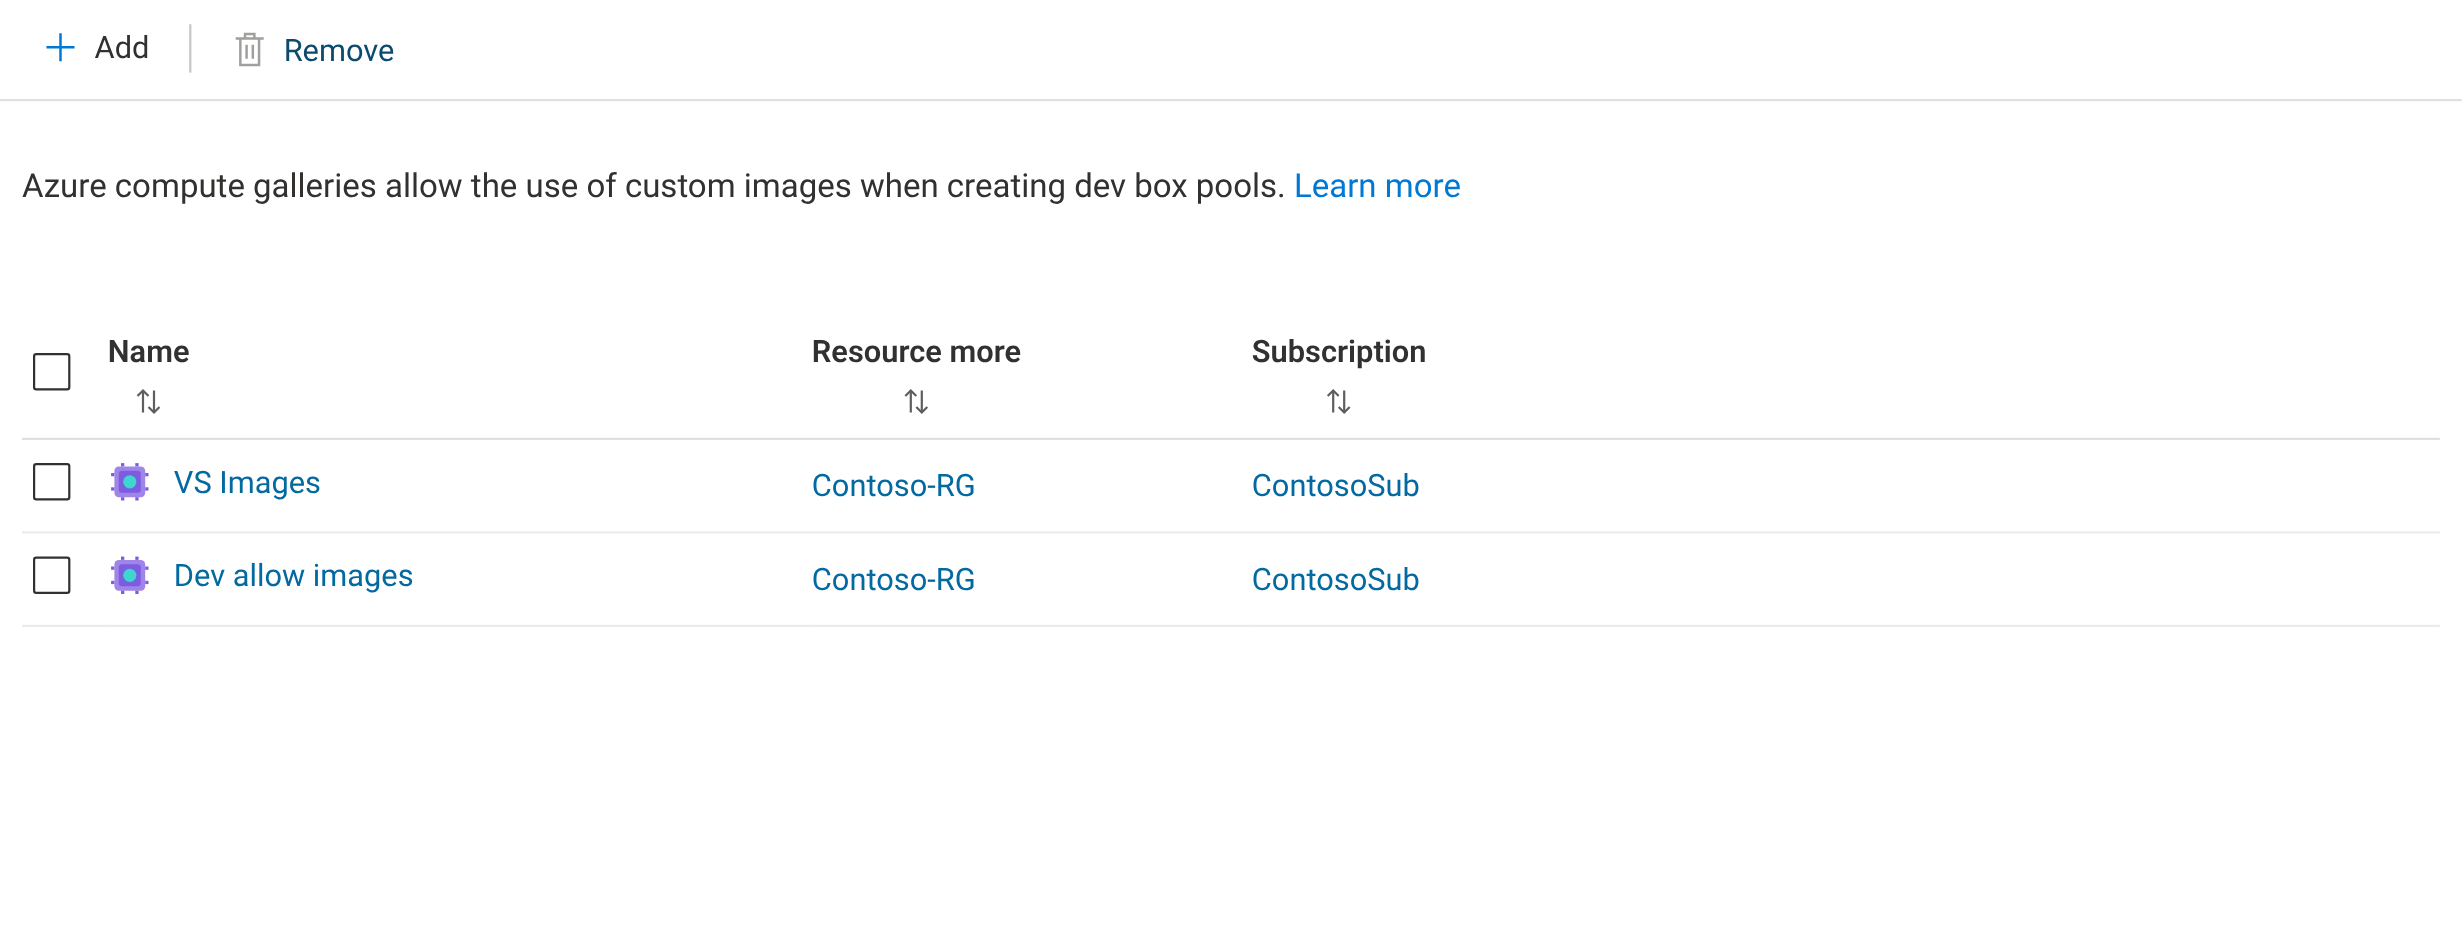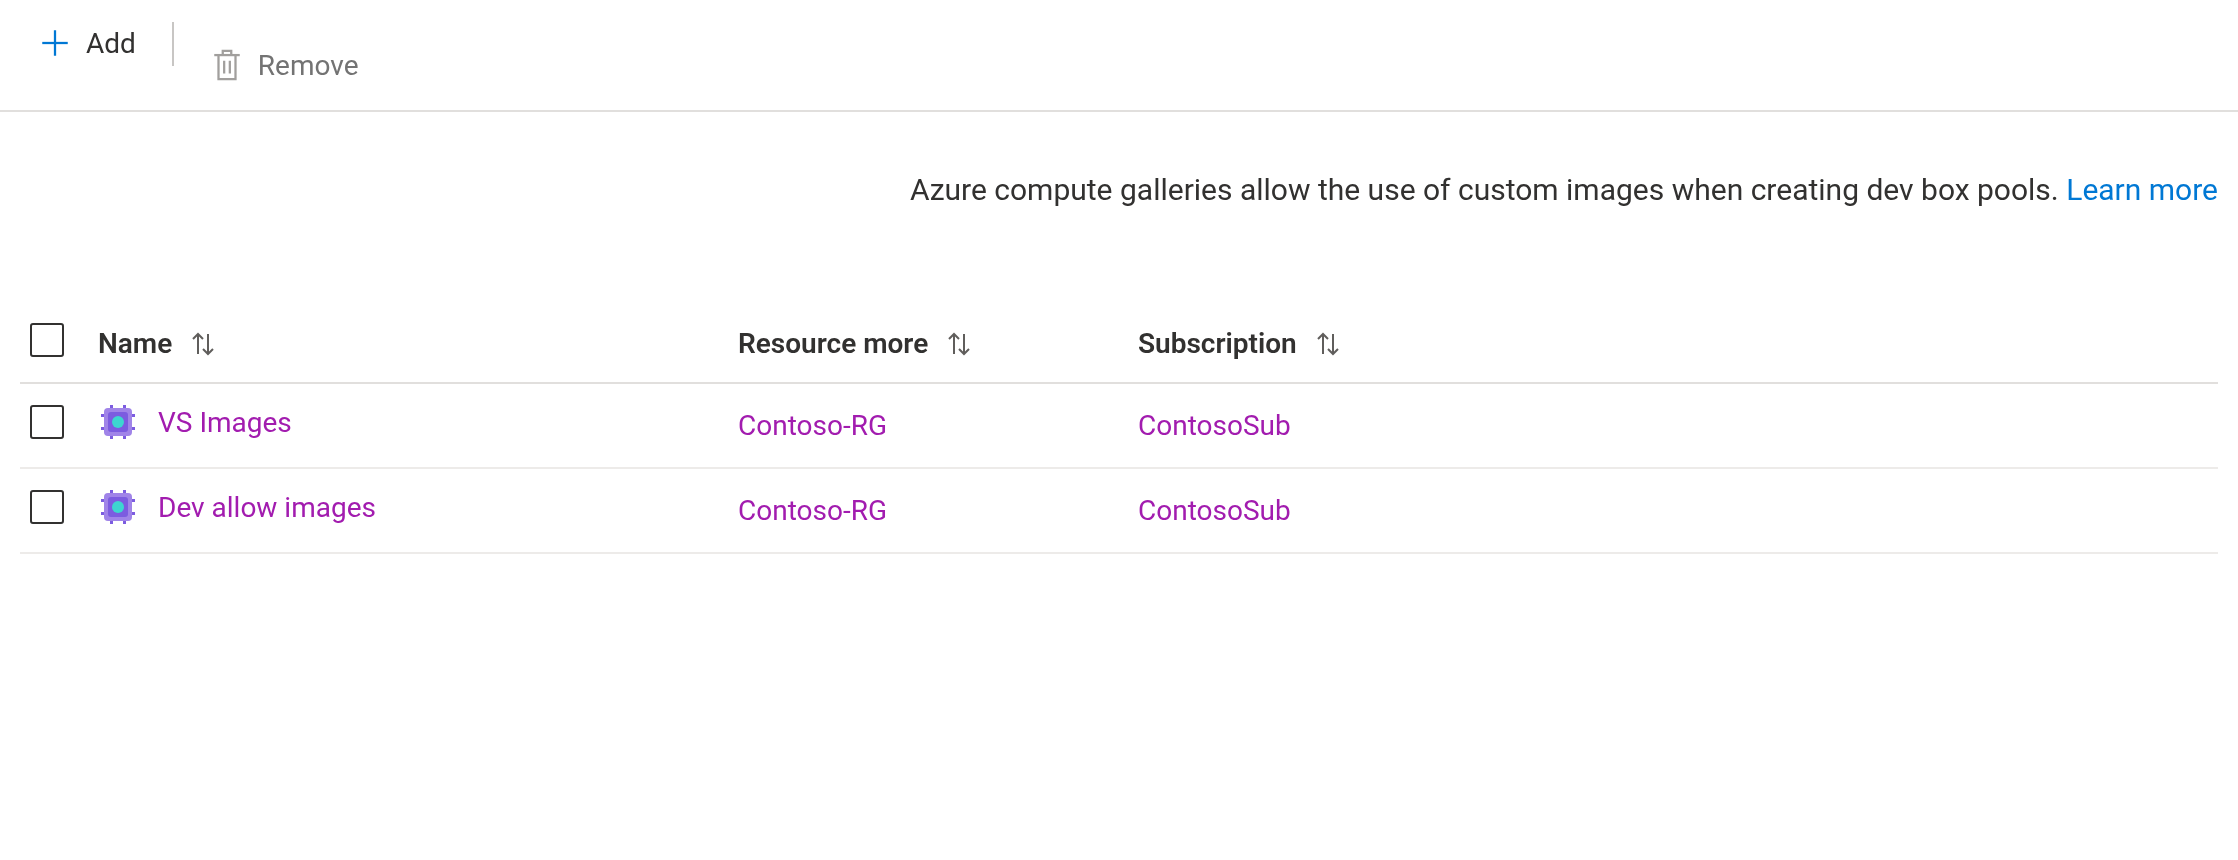--- a/index.html
+++ b/index.html
@@ -26,23 +26,22 @@
     align-items: center;
     gap: 14px;
     background: transparent;
     border: none;
     font: inherit;
     color: #323130;
     cursor: pointer;
     padding: 4px 10px;
   }
   .toolbar-btn.disabled {
-    color: #737373;
+    color: #0c4a6e;
     cursor: default;
-    margin-top: 20px;
   }
   .toolbar-sep {
     width: 2px;
     height: 44px;
     background: #c8c6c4;
     margin: 0 18px;
   }
   .plus-icon {
     color: #0078d4;
     display: inline-flex;
@@ -54,21 +53,20 @@
     display: inline-flex;
     width: 34px;
     height: 38px;
   }
 
   
   .description {
     padding: 60px 20px 10px 20px;
     font-size: 30px;
     color: #323130;
-    text-align: right;
   }
   .description a {
     color: #0078d4;
     text-decoration: none;
   }
 
   
   .table-wrap {
     padding: 90px 20px 0 20px;
   }
@@ -99,20 +97,21 @@
   .col-check { width: 78px; }
   .col-name  { width: 640px; }
   .col-rg    { width: 400px; }
   .col-sub   { width: auto; }
 
   .th-inner {
     display: inline-flex;
     align-items: center;
     gap: 14px;
     cursor: pointer;
+    flex-direction: column;
   }
   .sort-icon {
     display: inline-flex;
     width: 34px;
     height: 30px;
     color: #605e5c;
   }
 
   .check {
     width: 34px;
@@ -130,21 +129,21 @@
     display: inline-flex;
     align-items: center;
     gap: 20px;
   }
   .gallery-icon {
     width: 40px;
     height: 40px;
     display: inline-flex;
   }
   .link {
-    color: #a21caf;
+    color: #0369a1;
     text-decoration: none;
     cursor: pointer;
   }
 </style>
 </head>
 <body>
 
 <div class="toolbar">
   <button class="toolbar-btn">
     <span class="plus-icon">

